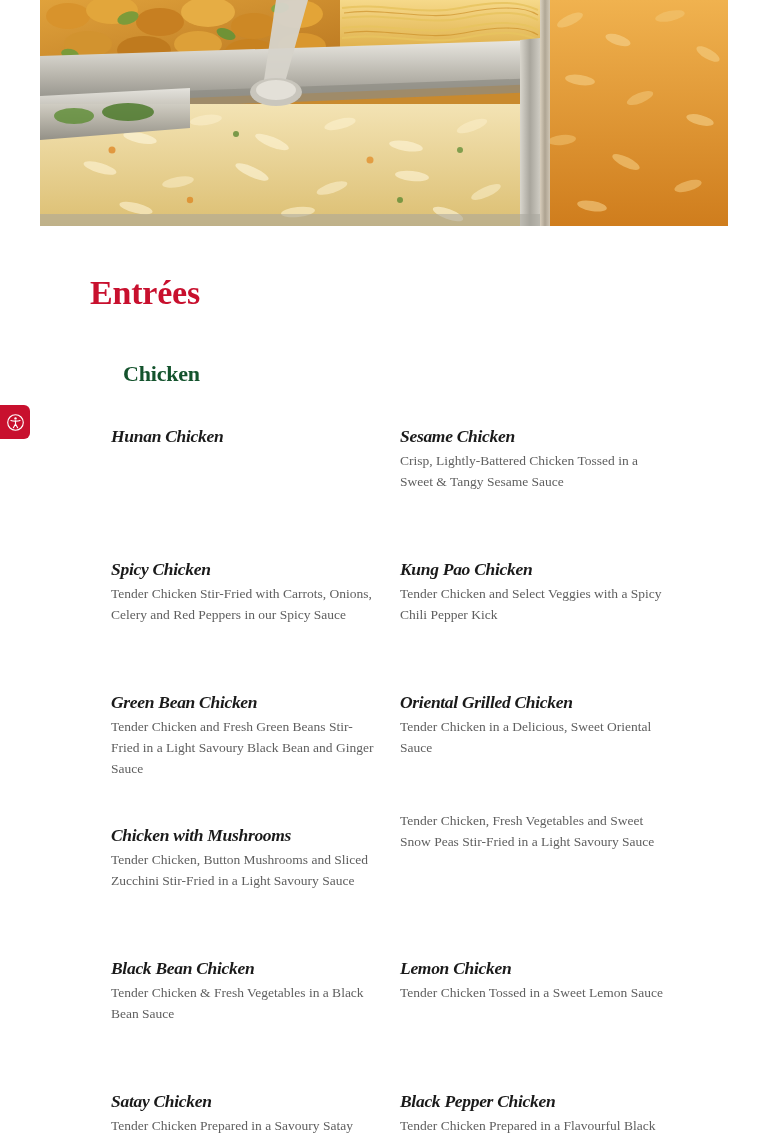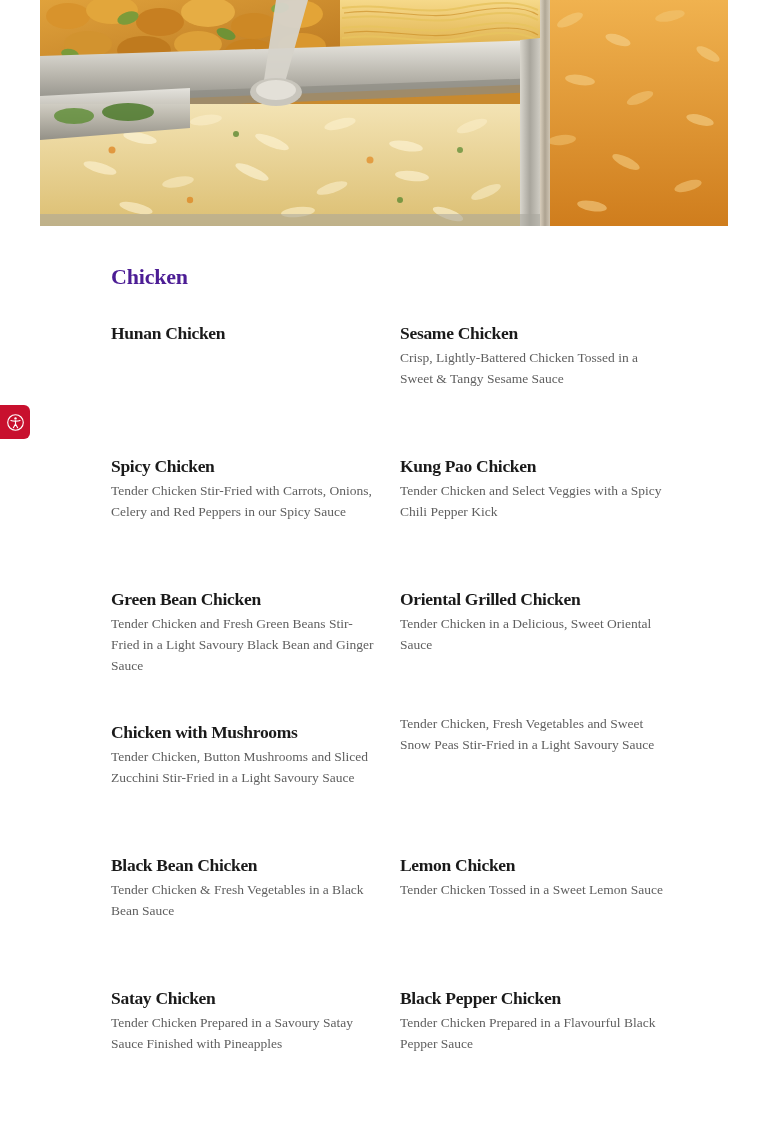--- a/index.html
+++ b/index.html
@@ -58,50 +58,51 @@
     margin: 0;
     padding: 48px 0 0 90px;
     font-size: 34px;
     line-height: 1.1;
     font-weight: 700;
     color: #c8102e;
     letter-spacing: -0.2px;
     font-family: "Liberation Serif", serif;
   }
   .subsection-title {
-    margin: 0;
+    margin: 12px;
     padding: 38px 0 0 111px;
     font-size: 22px;
     font-weight: 700;
-    color: #4c1d95;
+    color: #14532d;
     letter-spacing: -0.2px;
     font-family: "Liberation Serif", serif;
   }
 
   .items-grid {
     margin: 24px 0 0 0;
     padding: 0 42px 0 111px;
     display: grid;
     grid-template-columns: 289px 289px;
     column-gap: 0px;
     row-gap: 0px;
   }
   .menu-item {
     padding: 0 22px 0 0;
     margin-bottom: 0;
     height: 133px;
   }
   .item-name {
-    margin: 8px 0 2px 0;
+    margin: 14px 0 2px 0;
     font-size: 17.5px;
     font-weight: 700;
     color: #1a1a1a;
     letter-spacing: -0.3px;
     font-family: "Liberation Serif", serif;
     line-height: 1.3;
+    font-style: italic;
   }
   .item-desc {
     margin: 0;
     font-size: 13.5px;
     line-height: 21px;
     color: #5f5f5f;
     font-family: "Liberation Serif", serif;
   }
 </style>
 </head>
@@ -241,20 +242,21 @@
   <div class="a11y-badge" title="Accessibility">
     <svg width="17" height="17" viewBox="0 0 24 24" aria-hidden="true">
       <circle cx="12" cy="12" r="11" fill="none" stroke="#ffffff" stroke-width="1.6"></circle>
       <circle cx="12" cy="6.2" r="1.7" fill="#ffffff"></circle>
       <path d="M5.6 9.2 C8.4 10.3, 15.6 10.3, 18.4 9.2" stroke="#ffffff" stroke-width="1.6" fill="none" stroke-linecap="round"></path>
       <path d="M12 9.6 L12 14 M12 14 L9 19.4 M12 14 L15 19.4" stroke="#ffffff" stroke-width="1.6" fill="none" stroke-linecap="round"></path>
     </svg>
   </div>
 
   <div class="content">
+    <h1 class="section-title">Entrées</h1>
     <h2 class="subsection-title">Chicken</h2>
 
     <div class="items-grid">
 
       <div class="menu-item">
         <div class="item-name">Hunan Chicken</div>
       </div>
       <div class="menu-item">
         <div class="item-name">Sesame Chicken</div>
         <div class="item-desc">Crisp, Lightly-Battered Chicken Tossed in a Sweet &amp; Tangy Sesame Sauce</div>

